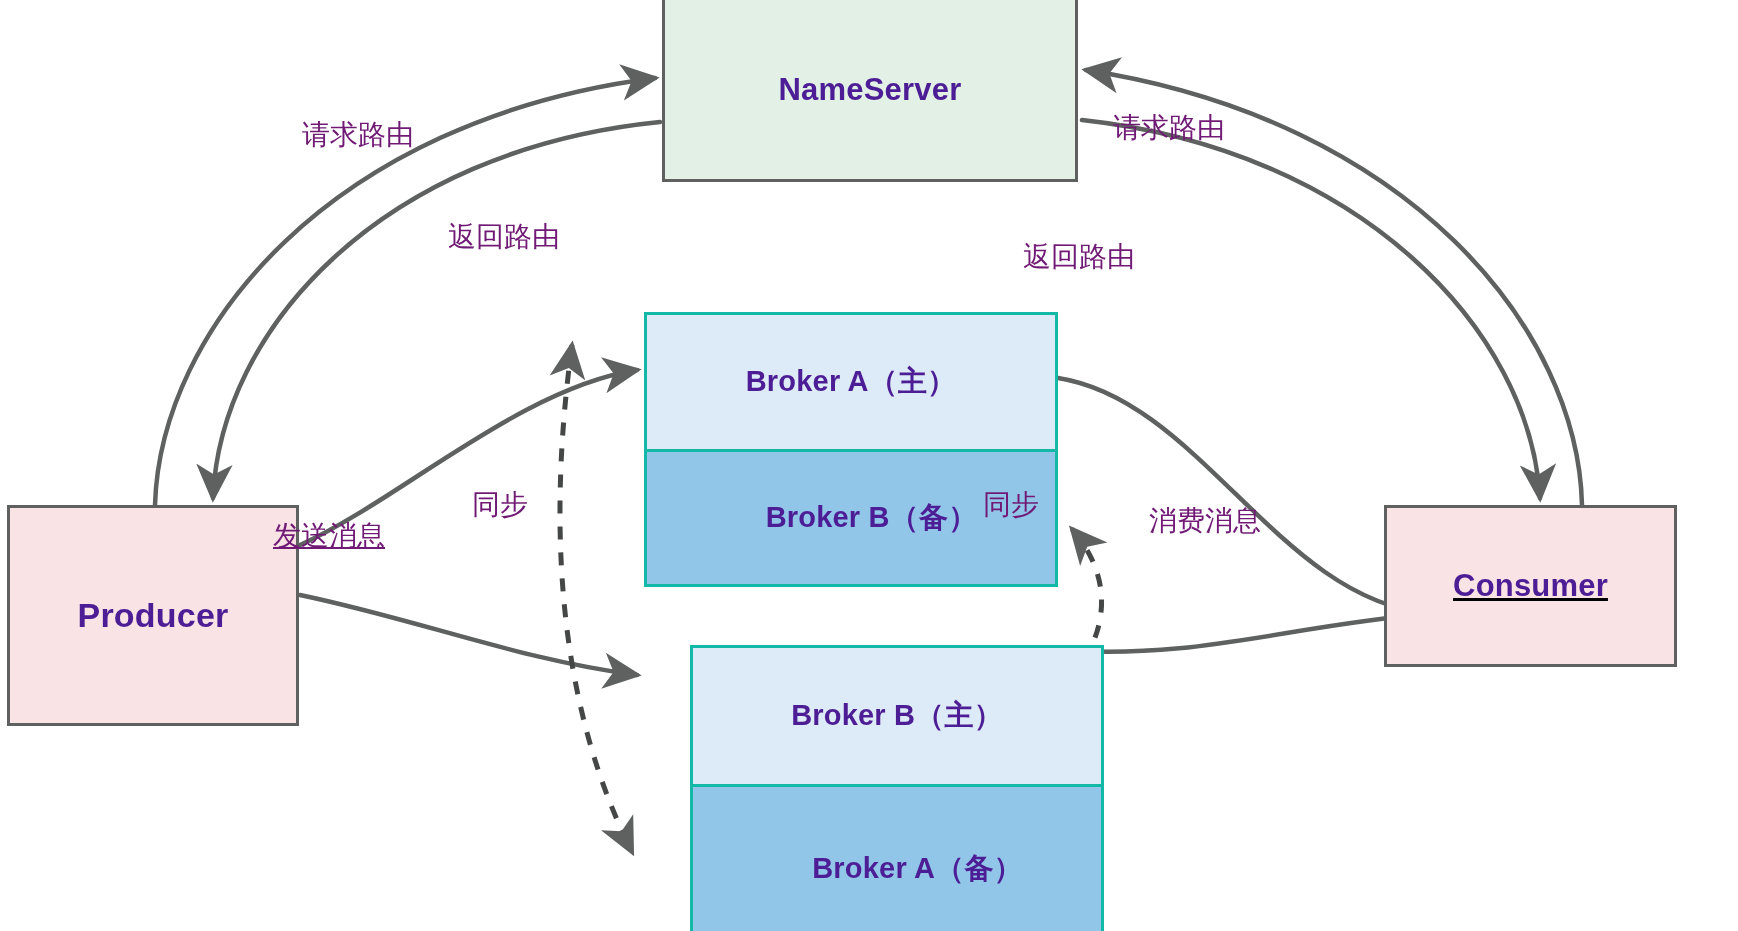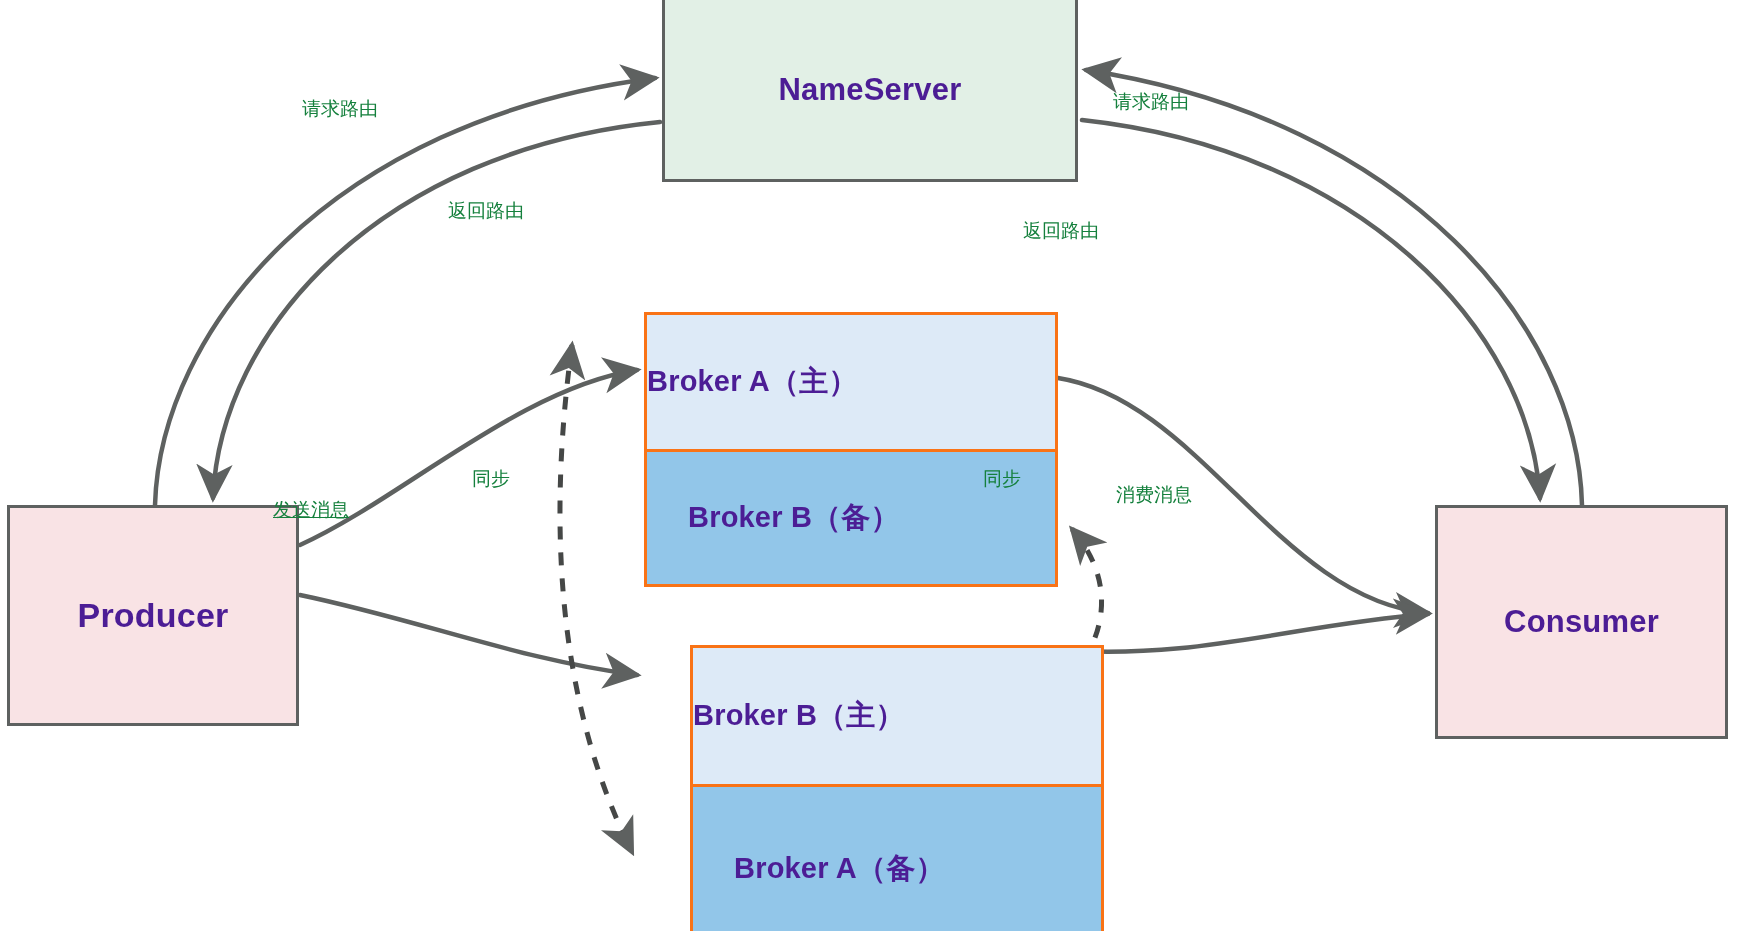--- a/index.html
+++ b/index.html
@@ -52,39 +52,40 @@
   #node-producer {
     left: 7px;
     top: 505px;
     width: 292px;
     height: 221px;
     background: #f9e3e5;
   }
   #node-producer .node-label { font-size: 34px; }
 
   #node-consumer {
-    left: 1435px;
+    left: 1384px;
     top: 505px;
     width: 293px;
-    height: 234px;
+    height: 162px;
     background: #f9e3e5;
+    text-decoration: underline;
   }
   #node-consumer .node-label { font-size: 31px; }
 
   .broker-group {
     position: absolute;
     box-sizing: border-box;
     z-index: 3;
   }
   .broker-cell {
     box-sizing: border-box;
-    border: 3px solid #f97316;
+    border: 3px solid #14b8a6;
     display: flex;
     align-items: center;
-    justify-content: flex-start;
+    justify-content: center;
   }
   .broker-cell + .broker-cell { margin-top: -3px; }
   .broker-cell.primary { background: #ddeaf7; }
   .broker-cell.backup  { background: #92c6e9; padding-left: 41px; }
   .broker-cell .node-label { font-size: 29px; }
 
   #broker-group-a {
     left: 644px;
     top: 312px;
     width: 414px;
@@ -97,34 +98,35 @@
     top: 645px;
     width: 414px;
     margin-left: 46px;
   }
   #broker-group-b .cell-primary { height: 142px; }
   #broker-group-b .cell-backup  { height: 170px; }
 
   
   .edge-label {
     position: absolute;
-    font-size: 19px;
-    color: #15803d;
+    font-size: 28px;
+    color: #701a75;
     white-space: nowrap;
     z-index: 4;
     background: transparent;
+    margin-top: 20px;
   }
   #label-req-left     { left: 302px;  top: 96px; }
   #label-ret-left     { left: 448px;  top: 198px; }
   #label-req-right    { left: 1113px; top: 89px; }
   #label-ret-right    { left: 1023px; top: 218px; }
   #label-send-msg     { left: 273px;  top: 497px; text-decoration: underline; }
   #label-sync-left    { left: 472px;  top: 466px; }
   #label-sync-right   { left: 983px;  top: 466px; }
-  #label-consume-msg  { left: 1116px; top: 482px; }
+  #label-consume-msg  { left: 1149px; top: 482px; }
 </style>
 </head>
 <body>
 
 <div id="stage">
 
   <svg id="wires" viewBox="0 0 1738 931" xmlns="http://www.w3.org/2000/svg">
     <defs>
       <marker id="arrow" viewBox="0 0 12 12" refX="10" refY="6" markerWidth="9" markerHeight="9" orient="auto-start-reverse">
         <path d="M 0 0.6 L 11.4 6 L 0 11.4 L 3 6 Z" fill="#5e6160"></path>

